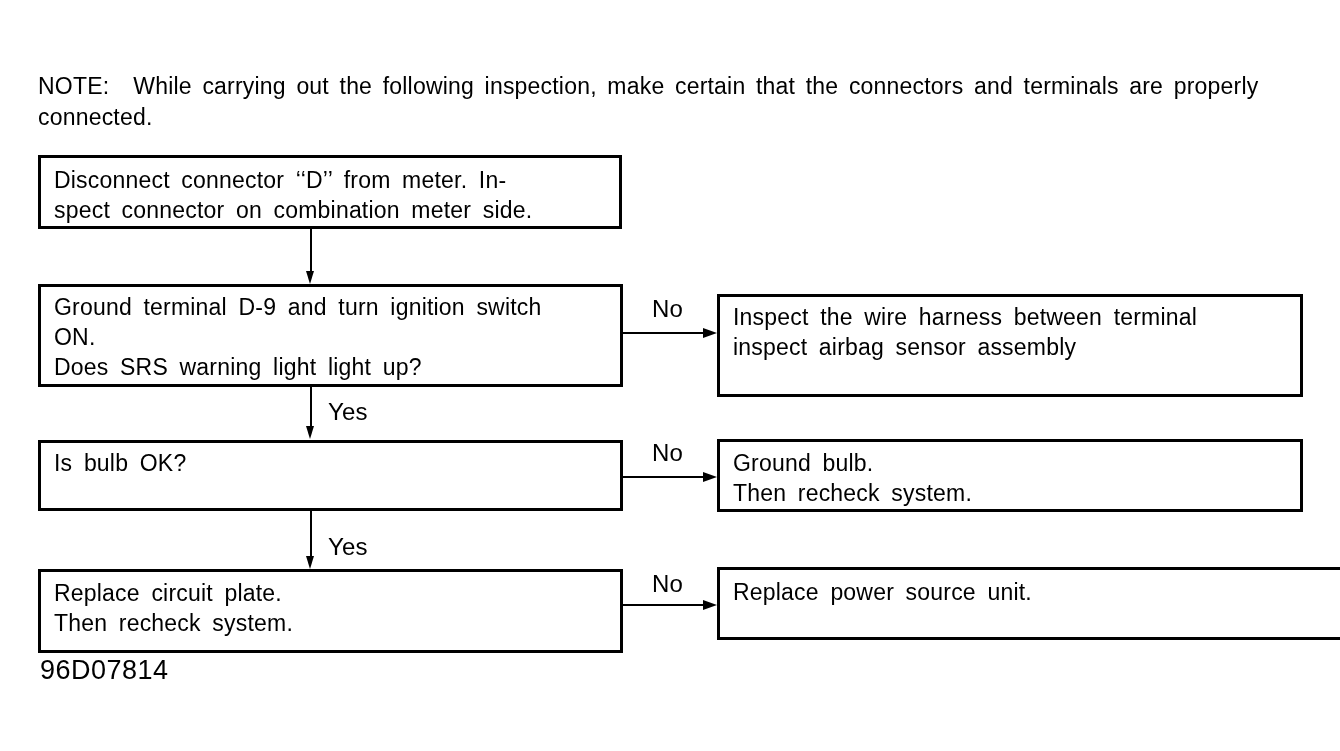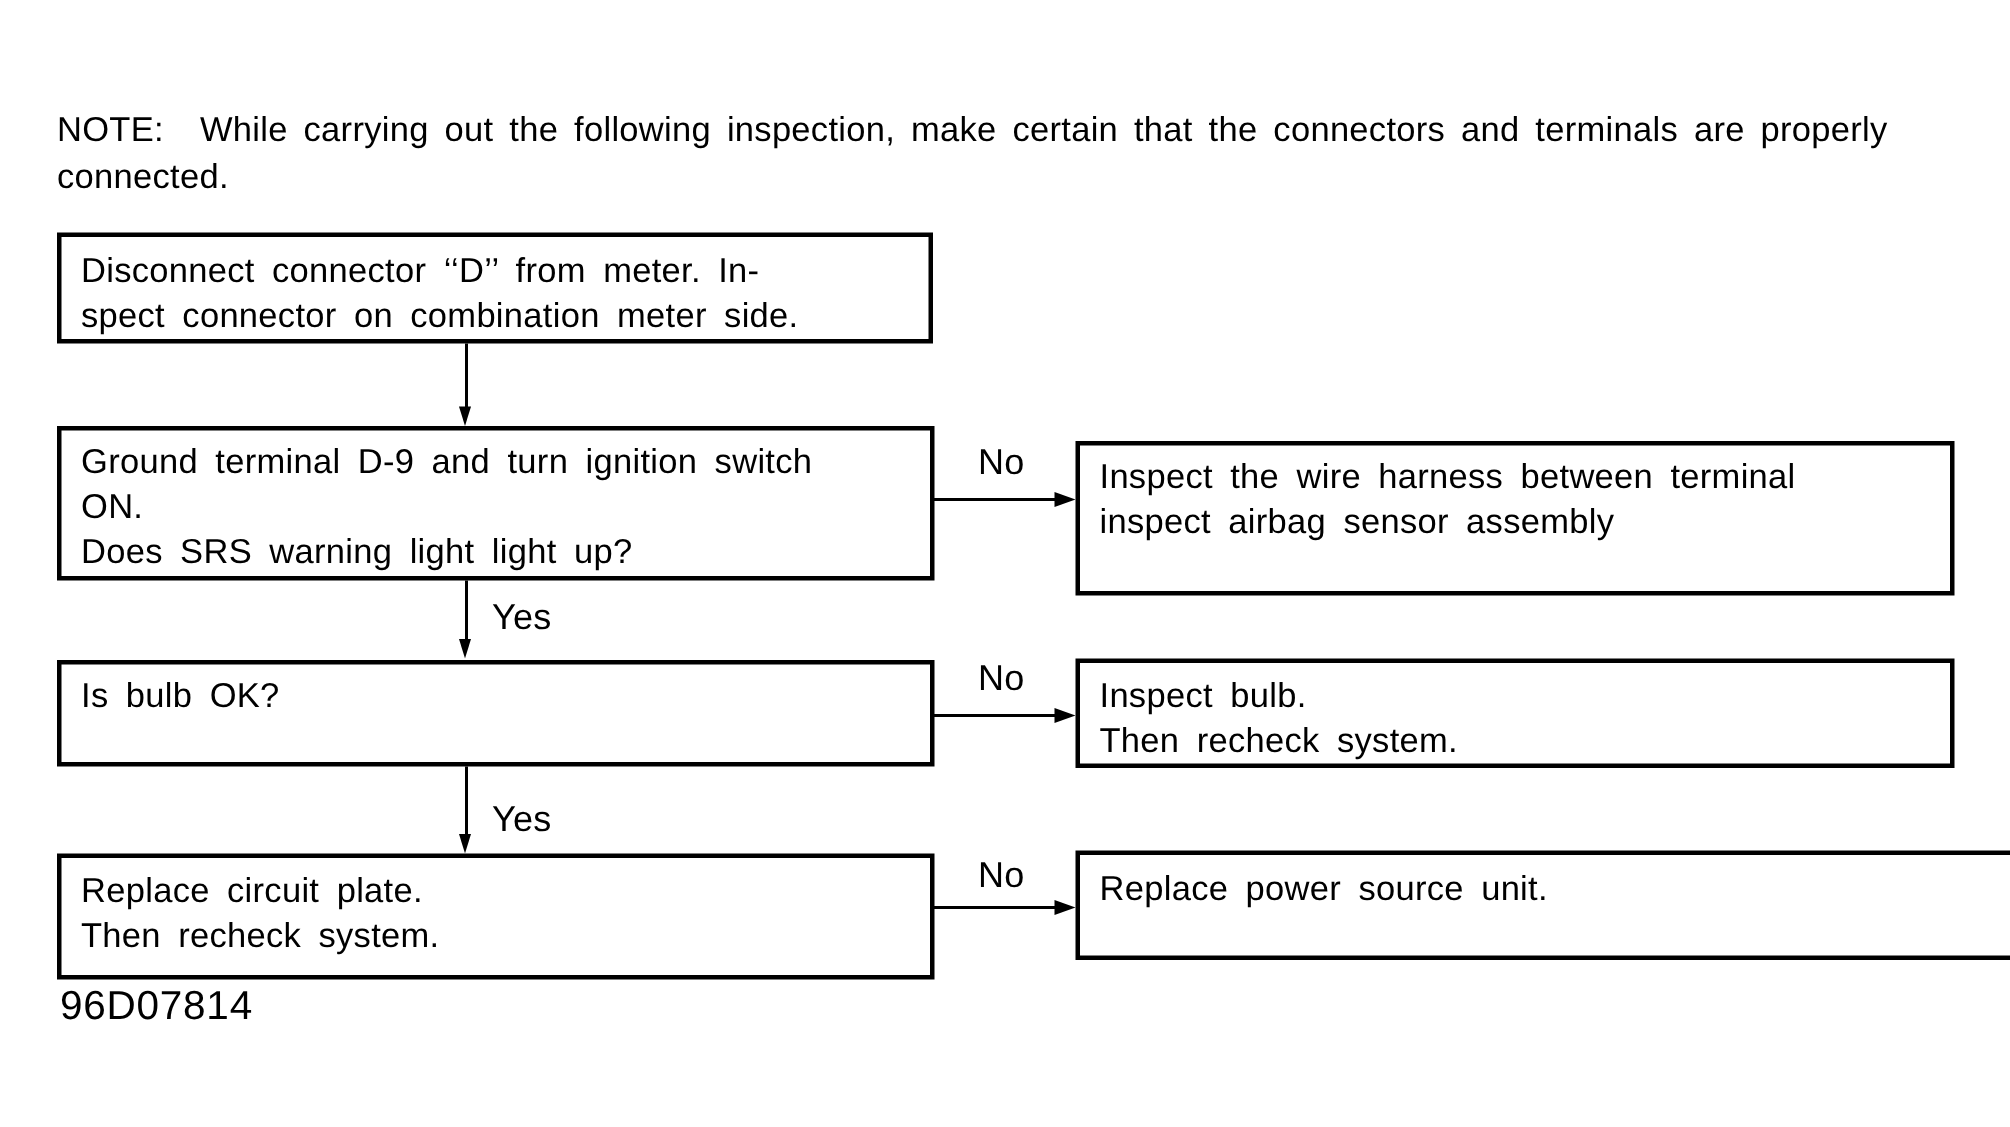--- a/index.html
+++ b/index.html
@@ -121,21 +121,21 @@
     <div class="bl">Replace circuit plate.</div>
     <div class="bl">Then recheck system.</div>
   </div>
 
   <div class="fbox" id="result1">
     <div class="bl">Inspect the wire harness between terminal</div>
     <div class="bl">inspect airbag sensor assembly</div>
   </div>
 
   <div class="fbox" id="result2">
-    <div class="bl">Inspect bulb.</div>
+    <div class="bl">Ground bulb.</div>
     <div class="bl">Then recheck system.</div>
   </div>
 
   <div class="fbox" id="result3">
     <div class="bl">Replace power source unit.</div>
   </div>
 
   <div class="vline" id="vline1"></div>
   <div class="arr-down" id="vhead1"></div>
 

